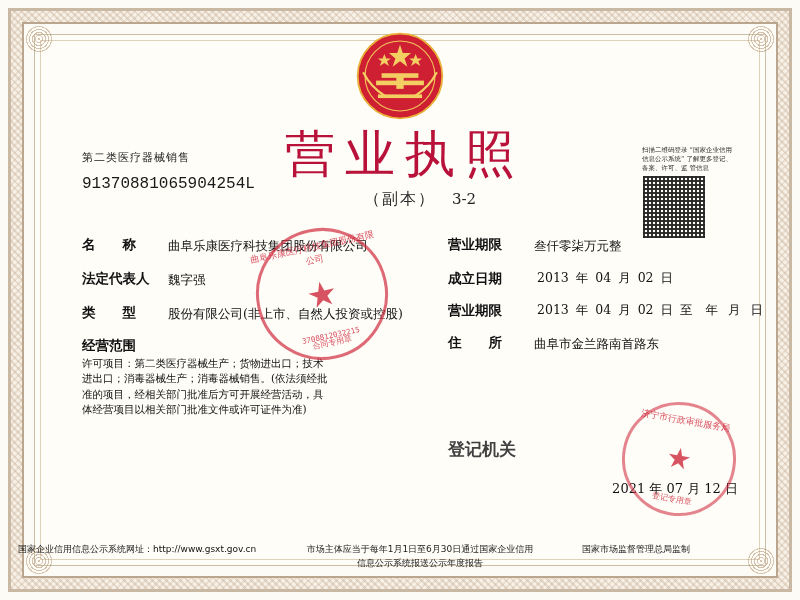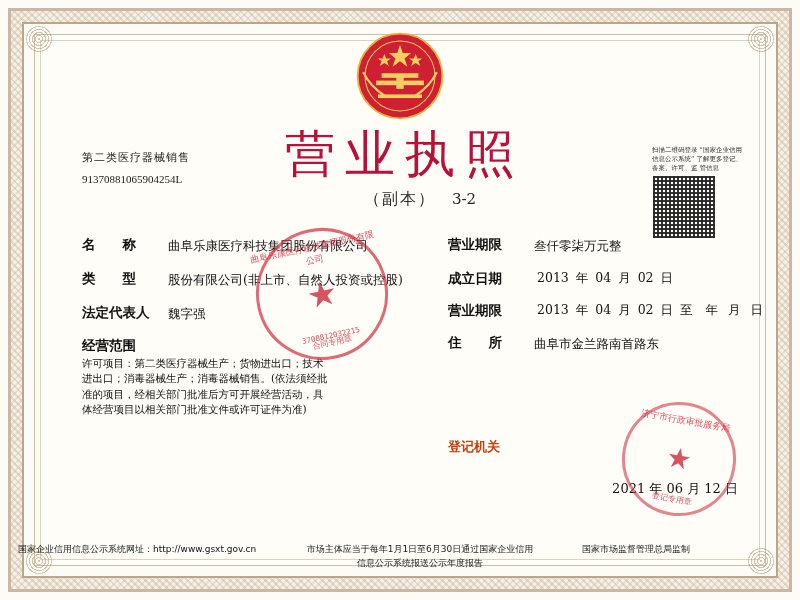--- a/index.html
+++ b/index.html
@@ -112,26 +112,26 @@
   
   .credit-block {
     position: absolute;
     left: 82px;
     top: 148px;
     font-size: 11px;
     color: #1a1a1a;
     line-height: 1.9;
   }
   .credit-label { letter-spacing: 1px; }
-  .credit-value { font-family: Liberation Serif, serif; font-size: 11px; }
+  .credit-value { font-family: Liberation Mono, monospace; font-size: 16px; }
 
   
   .qr-wrap {
     position: absolute;
-    right: 52px;
+    right: 62px;
     top: 146px;
     width: 96px;
     text-align: left;
     margin-left: 15px;
   }
   .qr-note {
     font-size: 6.5px;
     line-height: 1.35;
     color: #2a2a2a;
     margin-bottom: 3px;
@@ -204,23 +204,23 @@
     color: #111;
     white-space: nowrap;
   }
   .dates span.num { margin: 0 3px; }
 
   .reg-authority {
     position: absolute;
     left: 448px;
     top: 438px;
     font-family: "DejaVu Serif", "Liberation Serif", serif;
-    font-size: 13px;
+    font-size: 17px;
     font-weight: bold;
-    color: #c2410c;
+    color: #404040;
   }
   .issue-date {
     position: absolute;
     right: 62px;
     top: 480px;
     font-family: "DejaVu Serif", "Liberation Serif", serif;
     font-size: 13px;
     color: #111;
     white-space: nowrap;
   }
@@ -347,27 +347,27 @@
   </div>
 
   <div class="fields-left">
 
     <div class="row">
       <div class="lbl w5">名　　称</div>
       <div class="val">曲阜乐康医疗科技集团股份有限公司</div>
     </div>
 
     <div class="row">
+      <div class="lbl w5">法定代表人</div>
+      <div class="val">魏字强</div>
+    </div>
+
+    <div class="row">
       <div class="lbl w5">类　　型</div>
       <div class="val">股份有限公司(非上市、自然人投资或控股)</div>
-    </div>
-
-    <div class="row">
-      <div class="lbl w5">法定代表人</div>
-      <div class="val">魏字强</div>
     </div>
 
     <div class="row scope-wrap">
       <div class="lbl w5">经营范围</div>
       <div class="val small scope-text">
         <p class="scope-p">许可项目：第二类医疗器械生产；货物进出口；技术进出口；消毒器械生产；消毒器械销售。(依法须经批准的项目，经相关部门批准后方可开展经营活动，具体经营项目以相关部门批准文件或许可证件为准)</p>
       </div>
     </div>
 
   </div>
@@ -415,21 +415,21 @@
       <div class="val">曲阜市金兰路南首路东</div>
     </div>
 
   </div>
 
   <div class="reg-authority">登记机关</div>
 
   <div class="issue-date">
     <span>2021</span>
     <span>年</span>
-    <span>06</span>
+    <span>07</span>
     <span>月</span>
     <span>12</span>
     <span>日</span>
   </div>
 
   <div class="seal seal-company">
     <div class="seal-arc top">曲阜乐康医疗科技集团股份有限公司</div>
     <div class="star">★</div>
     <div class="seal-code">3708812032215</div>
     <div class="seal-arc bottom">合同专用章</div>

